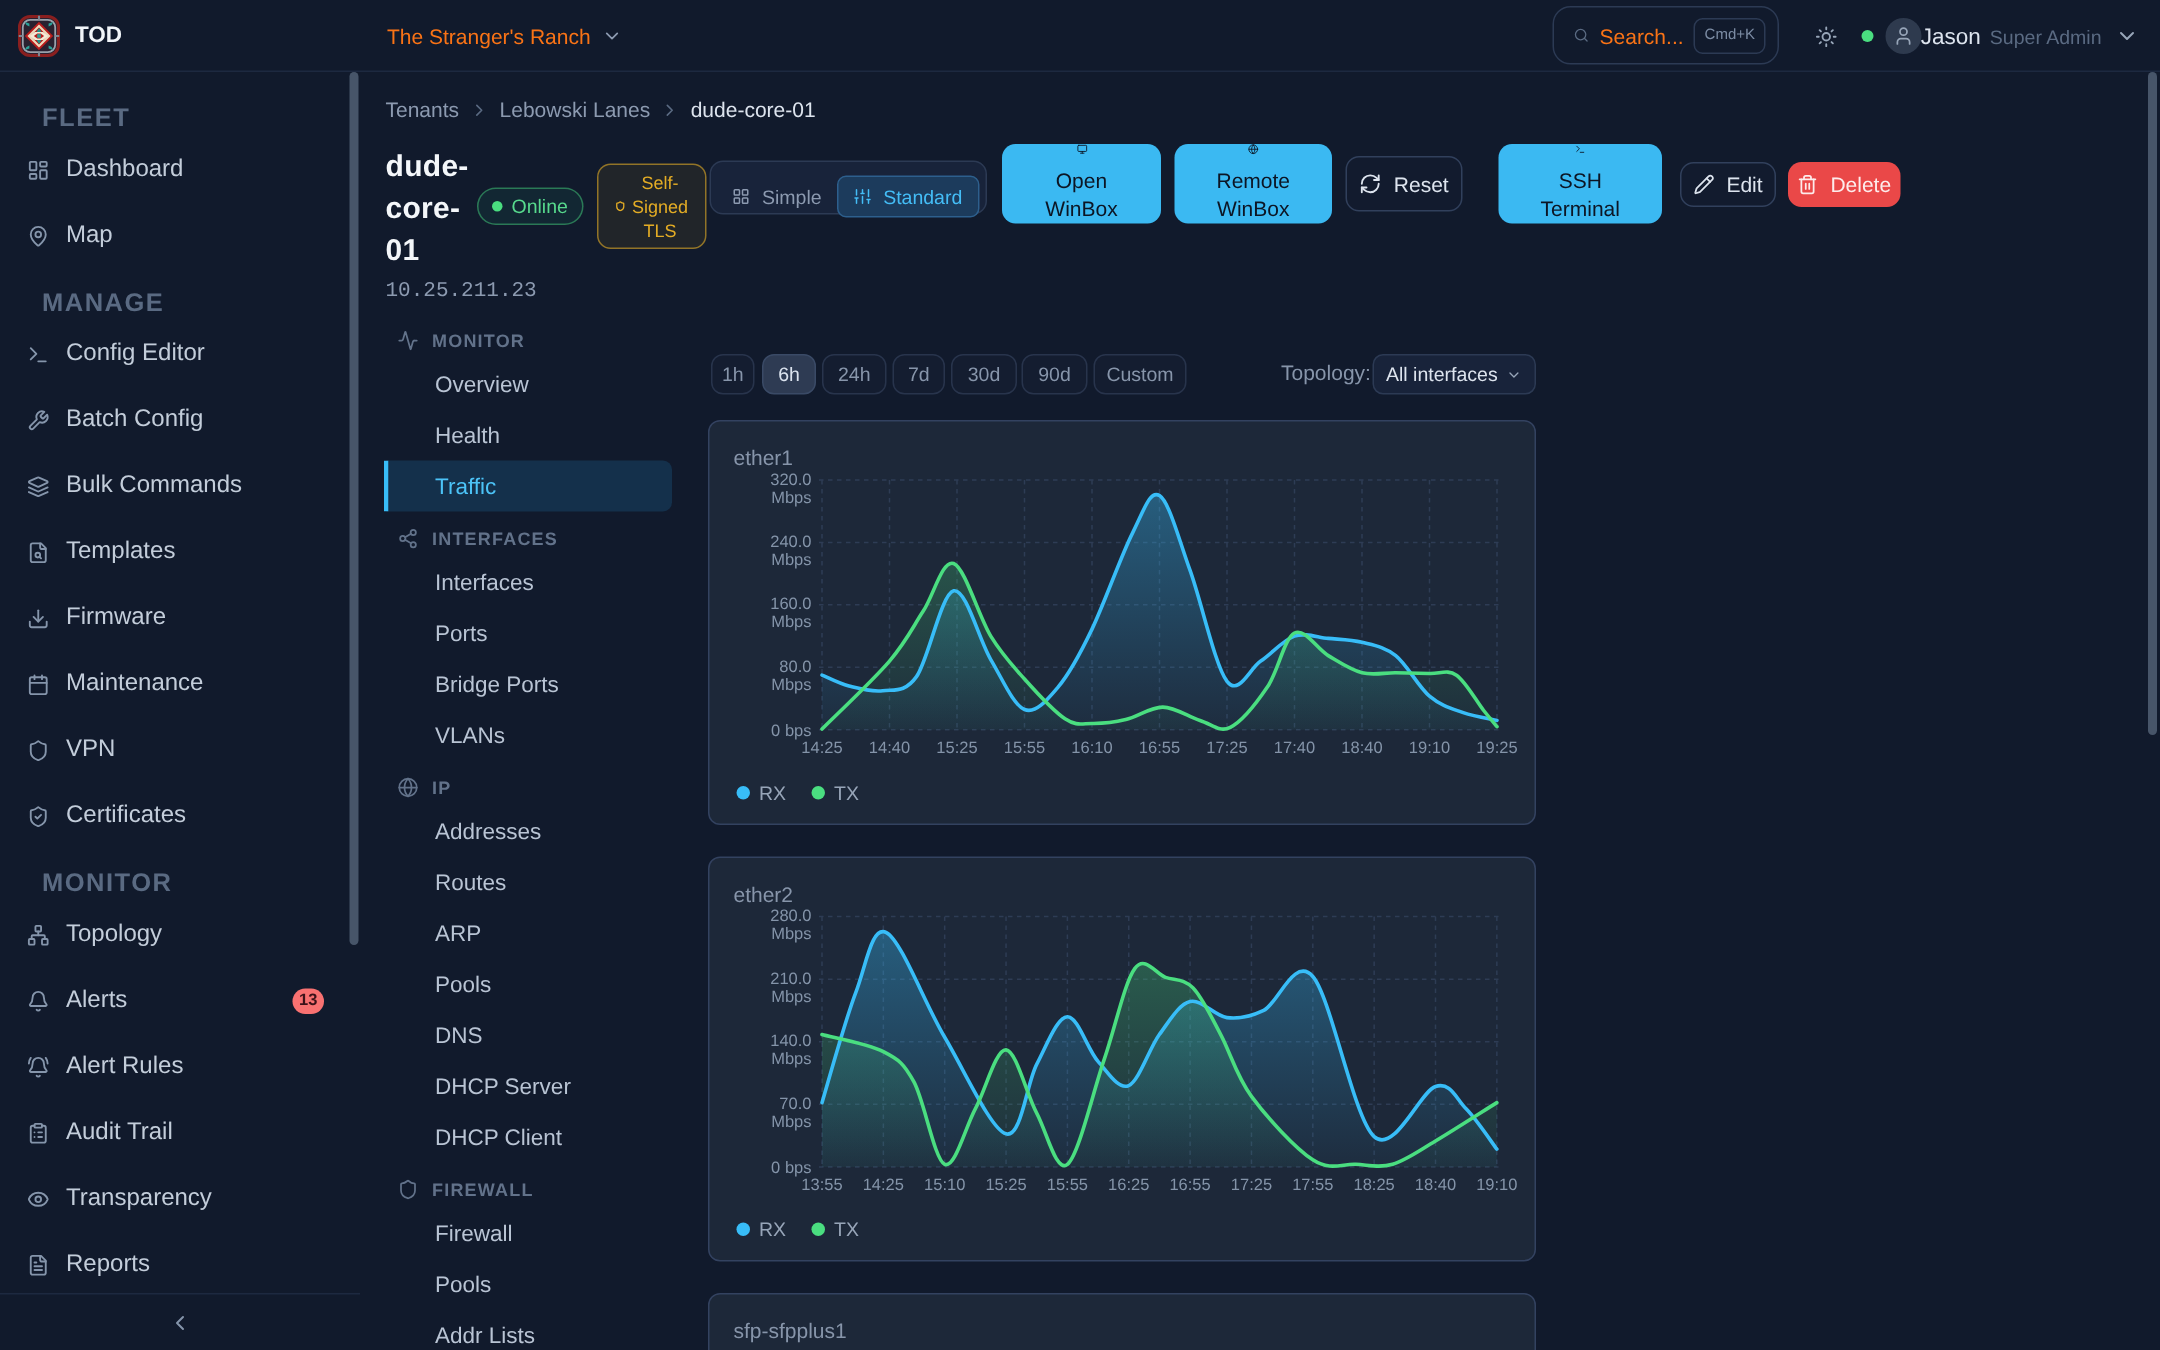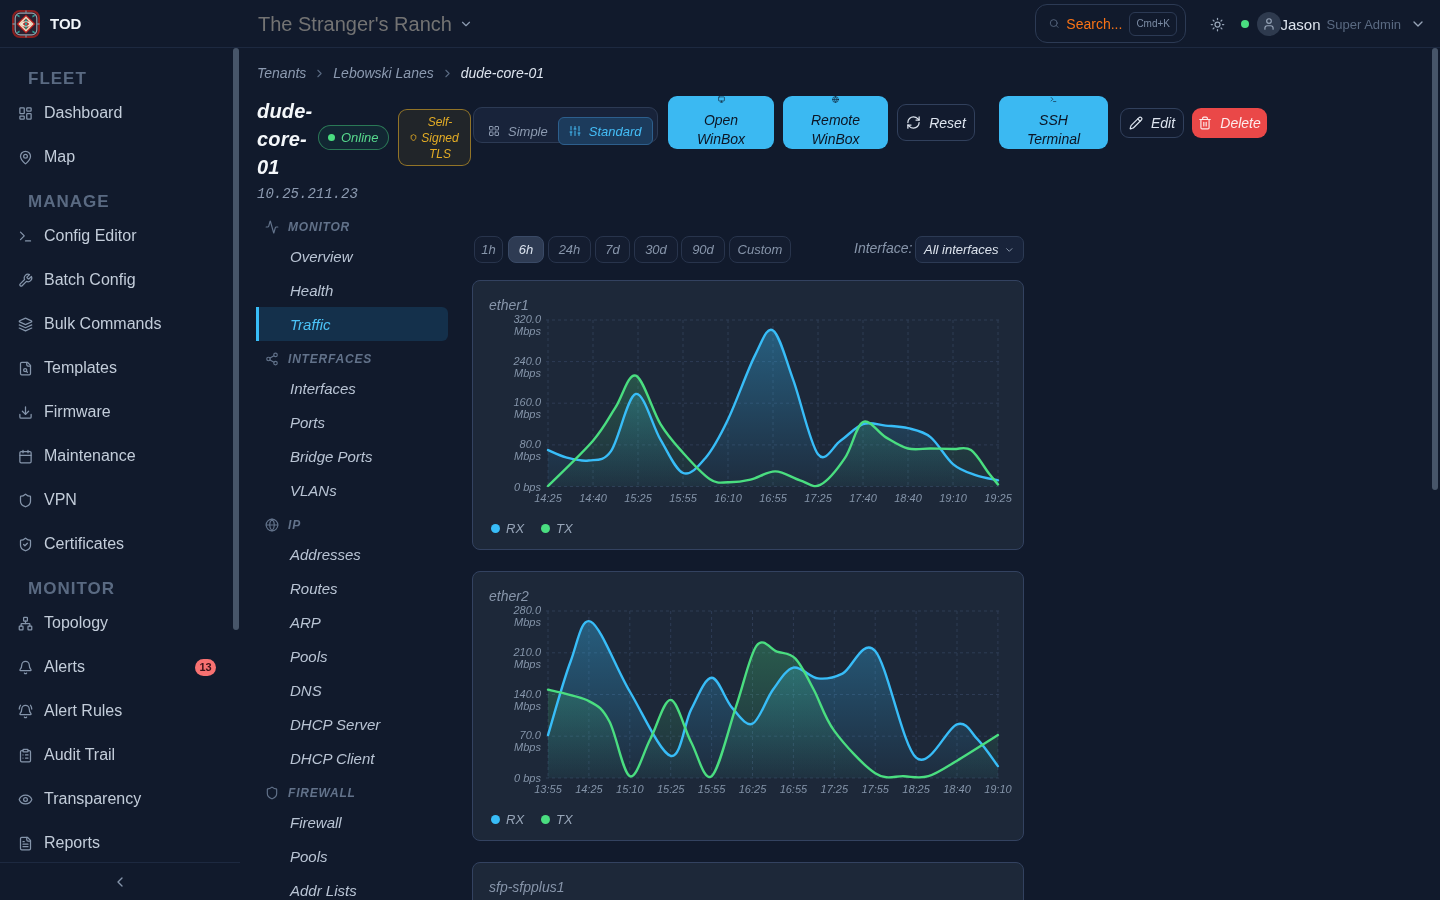--- a/index.html
+++ b/index.html
@@ -14,30 +14,30 @@
   .slabel { height:24px; margin-top:11px; padding-left:28px; display:flex; align-items:center; font-size:17px; font-weight:bold; letter-spacing:1px; color:#5a6a82; }
   .slabel:first-child { margin-top:19px; }
   .sitem { height:44px; display:flex; align-items:center; padding-left:18px; gap:11px; color:#c3cdda; font-size:16px; }
   .sitem svg { color:#8595ab; flex:none; }
   .sbadge { margin-left:auto; margin-right:24px; background:#f87171; color:#3b1219; font-size:11px; font-weight:bold; height:17px; min-width:21px; border-radius:9px; display:flex; align-items:center; justify-content:center; }
   #sbfoot { position:absolute; left:0; top:862px; width:240px; height:38px; border-top:1px solid #1d2940; display:flex; align-items:center; justify-content:center; color:#8595ab; }
   .sb-thumb { position:absolute; background:#475569; border-radius:3px; }
 
   
   #topbar { position:absolute; left:240px; top:0; width:1200px; height:48px; background:#111a2c; border-bottom:1px solid #1d2940; }
-  #tenant { position:absolute; left:18px; top:0; height:48px; display:flex; align-items:center; gap:7px; color:#737373; font-size:20px;text-align:center; }
+  #tenant { position:absolute; left:18px; top:0; height:48px; display:flex; align-items:center; gap:7px; color:#f97316; font-size:14px;text-align:center; }
   #search { position:absolute; left:795px; top:4px; width:151px; height:39px; border:1px solid #2c3a54; border-radius:12px; display:flex; align-items:center; padding:0 8px 0 13px; gap:7px; }
   #search .ph { color:#f97316; font-size:14px; }
   #search .kbd { margin-left:auto; border:1px solid #2c3a54; border-radius:6px; height:24px; padding:0 6px; display:flex; align-items:center; font-size:10px; color:#7c8ca4; }
   #tb-right { position:absolute; right:14px; top:0; height:48px; display:flex; align-items:center; }
   #tb-right > :nth-child(2){margin-left:16px;} #tb-right > :nth-child(3){margin-left:8px;} #tb-right > :nth-child(4){} #tb-right > :nth-child(5){margin-left:6px;} #tb-right > :nth-child(6){margin-left:9px;}
   .avatar { width:24px; height:24px; border-radius:50%; background:#2e3a4e; display:flex; align-items:center; justify-content:center; color:#97a5b8; }
 
   
-  #main { position:absolute; left:240px; top:48px; width:1084px; height:852px; background:#111a2c;font-style:italic; }
+  #main { position:absolute; left:240px; top:48px; width:1084px; height:852px; background:#111a2c; }
   #crumbs { position:absolute; left:17px; top:17px; display:flex; align-items:center; gap:7px; font-size:14px; color:#8c9ab0; }
   #crumbs .cur { color:#dde4ee; }
   #title { position:absolute; left:17px; top:49px; width:112px; color:#f4f7fa; font-size:20px; font-weight:bold; line-height:28px; letter-spacing:.2px; }
   #ip { position:absolute; left:17px; top:138px; font-family:"Liberation Mono",monospace; font-size:14px; color:#8c9ab0; }
 
   .badge-online { position:absolute; left:78px; top:77px; height:25px; display:flex; align-items:center; gap:6px; padding:0 9px; border:1px solid rgba(74,222,128,.45); border-radius:13px; background:rgba(45,212,150,.07); color:#57d98d; font-size:13px; }
   .dot { width:7px; height:7px; border-radius:50%; background:#4ade80; }
   .badge-tls { position:absolute; left:158px; top:61px; width:73px; height:57px; border:1px solid rgba(217,164,38,.62); border-radius:9px; background:rgba(234,179,8,.08); color:#e3ac25; font-size:12px; display:flex; align-items:center; justify-content:center; gap:4px; }
   .badge-tls .txt { line-height:16px; text-align:center; }
 
@@ -322,21 +322,21 @@
     <div class="ditem">Addr Lists</div>
   </div>
   <div id="controls">
     <div class="pill" style="left:2px; width:29px;">1h</div>
     <div class="pill on" style="left:36px; width:36px;">6h</div>
     <div class="pill" style="left:76px; width:43px;">24h</div>
     <div class="pill" style="left:123px; width:35px;">7d</div>
     <div class="pill" style="left:162px; width:44px;">30d</div>
     <div class="pill" style="left:209px; width:44px;">90d</div>
     <div class="pill" style="left:257px; width:62px;">Custom</div>
-    <div id="iflabel">Interface:</div>
+    <div id="iflabel">Topology:</div>
     <div id="ifsel">All interfaces
       <svg style="margin-left:auto" width="14" height="14" viewBox="0 0 24 24" fill="none" stroke="#97a5b8" stroke-width="2" stroke-linecap="round" stroke-linejoin="round">
           <path d="m6 9 6 6 6-6"></path>
         </svg>
     </div>
   </div>
   <div class="card" style="top:232px; height:270px;">
     <div class="ctitle">ether1</div>
     <svg width="552" height="270" viewBox="0 0 552 270" style="position:absolute;left:0;top:0;">
         <defs>

